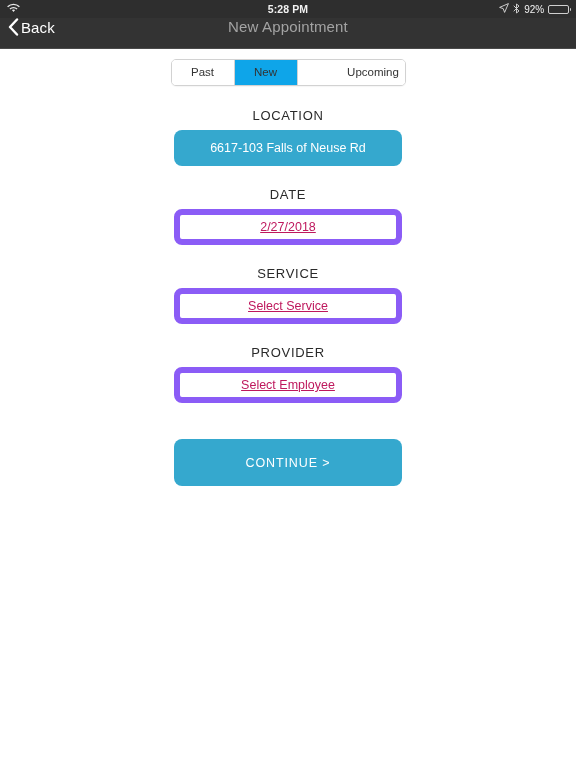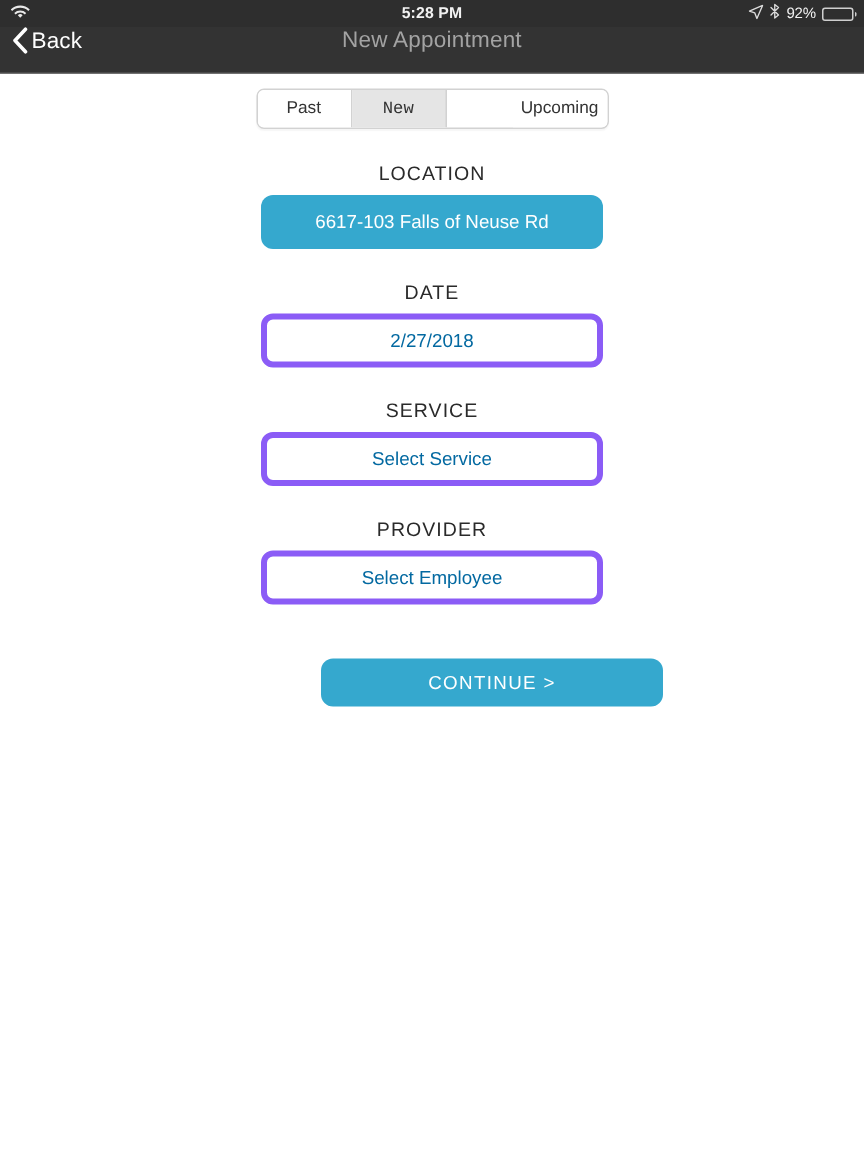--- a/index.html
+++ b/index.html
@@ -100,21 +100,21 @@
     width: 63px;
     text-align: center;
     font-size: 11.5px;
     color: #333333;
     background: #ffffff;
     cursor: pointer;
     border-right: 1px solid #d2d2d2;
     line-height: 15px;
   }
   .seg-item:last-child { border-right: none; margin-left: 44px; }
-  .seg-item.selected { background: #e5e5e5; font-family: Liberation Mono, monospace; }
+  .seg-item.selected { background: #0ea5e9; }
 
   
   .form {
     width: 228px;
     margin: 0 auto;
     padding-top: 22px;
   }
   .field-group { margin-bottom: 0; }
   .field-label {
     text-align: center;
@@ -131,41 +131,41 @@
     justify-content: center;
     font-size: 12.5px;
     cursor: pointer;
   }
   .field-box.filled {
     background: #35a8ce;
     color: #ffffff;
   }
   .field-box.empty {
     background: #ffffff;
-    border: 4px solid #8b5cf6;
-    color: #0369a1;
+    border: 6px solid #8b5cf6;
+    color: #be185d;
+    text-decoration: underline;
   }
   .gap { height: 21px; }
 
   .continue-wrap { margin-top: 36px; }
   .continue-button {
-    height: 32px;
+    height: 47px;
     border-radius: 8px;
     background: #35a8ce;
     color: #ffffff;
     display: flex;
     align-items: center;
     justify-content: center;
     font-size: 12.5px;
     letter-spacing: 0.9px;
     cursor: pointer;
     border: none;
     width: 100%;
     font-family: "Liberation Sans", sans-serif;
-    margin-left: 40px;
   }
 </style>
 </head>
 <body>
 
 <div id="app">
 
   <div class="status-bar">
     <div class="sb-left">
       <span>

